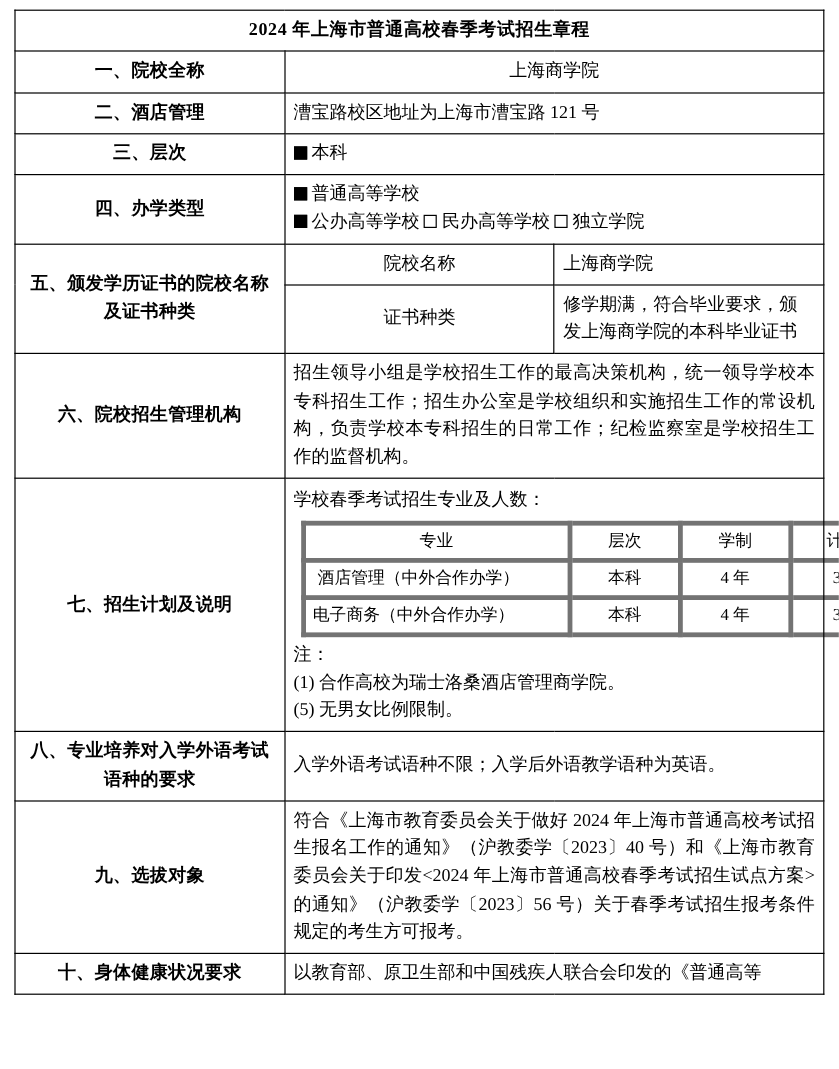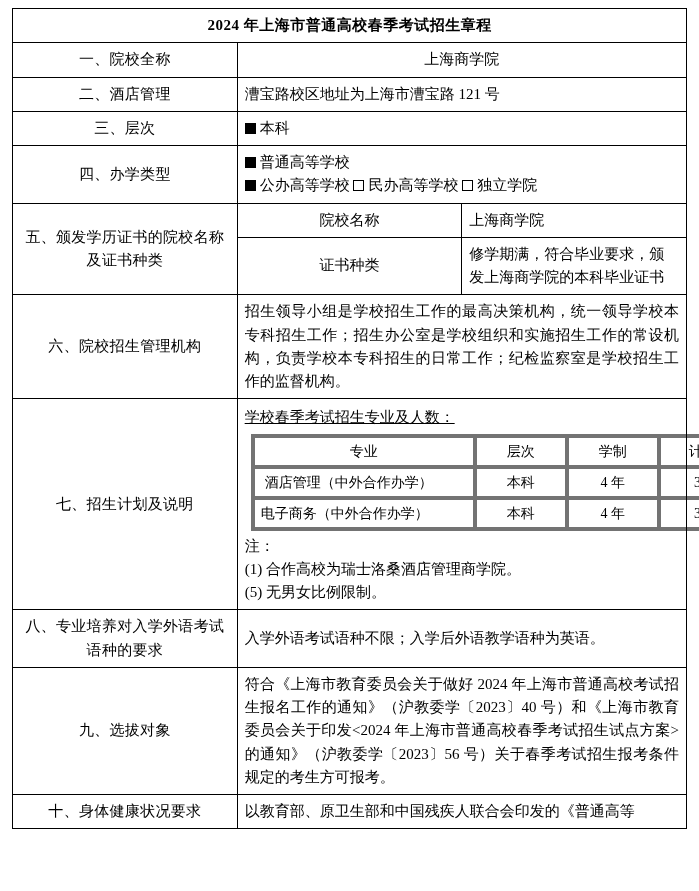--- a/index.html
+++ b/index.html
@@ -35,21 +35,21 @@
     line-height: 1.55;
   }
   .doc-title {
     text-align: center;
     font-weight: bold;
     font-size: 17px;
     padding: 7px 4px;
     letter-spacing: 0.5px;
   }
   .rowhead {
-    font-weight: normal;
+    font-weight: bold;
     text-align: center;
     width: 132px;
     font-size: 15px;
     line-height: 1.5;
     letter-spacing: 0.3px;
     margin-left: 14px;
   }
   .subhead {
     font-weight: normal;
     text-align: center;
@@ -107,21 +107,20 @@
   .col-years { width: 80px; }
   .col-count { width: 90px; }
   .note-line {
     margin: 0;
     font-size: 15px;
     line-height: 1.55;
   }
   .plan-title {
     margin: 0 0 2px 0;
     font-size: 15px;
-    text-decoration: underline;
   }
   .last-row td {
     border-bottom: 1px solid #000;
   }
   .clipped {
     overflow: hidden;
   }
 </style>
 </head>
 <body>

